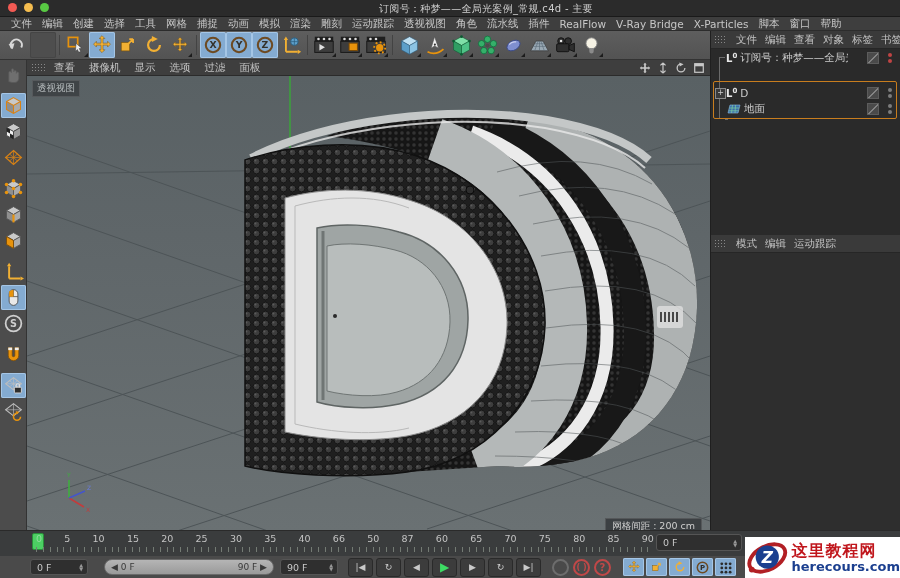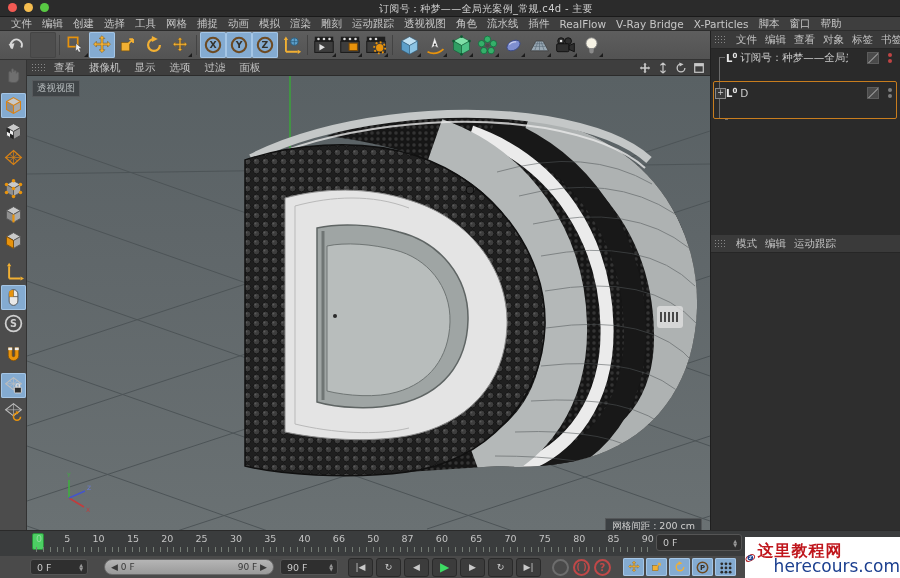--- a/index.html
+++ b/index.html
@@ -74,21 +74,21 @@
   #rangeslider{width:170px;height:16px;background:linear-gradient(#b5b5b5,#9a9a9a);border-radius:8px;border:1px solid #6a6a6a;display:flex;align-items:center;justify-content:space-between;padding:0 6px;box-sizing:border-box;font-size:9px;color:#3a3a3a;}
   .pbtn{min-width:23px;height:17px;background:#3c3c3c;border:1px solid #2a2a2a;border-radius:3px;color:#c9c9c9;font-size:9px;display:flex;align-items:center;justify-content:center;margin-right:3px;flex:none;}
   .pbtn.play{color:#3ddc64;font-size:12px;}
   .rec{width:17px;height:17px;border-radius:50%;border:2px solid #c04848;color:#c04848;font-size:10px;font-weight:bold;display:flex;align-items:center;justify-content:center;margin-right:4px;box-sizing:border-box;flex:none;}
   .rec.disabled{border-color:#8a8a8a;color:#8a8a8a;opacity:.55;}
   .bluebtn{width:21px;height:18px;background:#84abd1;border-radius:2px;box-shadow:inset 0 0 0 1px #a5c6e6;display:flex;align-items:center;justify-content:center;margin-right:2px;flex:none;position:relative;}
   
   #watermark{left:745px;top:537px;width:155px;height:41px;background:#ffffff;display:flex;align-items:center;}
   #wm-text{display:flex;flex-direction:column;margin-left:2px;}
   #wm-name{font-size:16px;font-weight:bold;color:#c0161c;line-height:18px;letter-spacing:1px;}
-  #wm-url{font-size:17px;font-weight:normal;color:#1b3f8f;line-height:13px;margin-left:16px;}
+  #wm-url{font-size:13px;font-weight:bold;color:#1b3f8f;line-height:13px;}
 </style>
 </head>
 <body>
 
 <svg width="0" height="0" style="position:absolute">
   <defs>
     <symbol id="i-undo" viewBox="0 0 26 26">
         <path d="M18 16 A6.5 6.5 0 1 0 7 17" stroke="#d8d8d8" stroke-width="2.2" fill="none"></path>
         <path d="M3 12 l7 -1 -2 7 z" fill="#d8d8d8"></path>
       </symbol>
@@ -685,20 +685,31 @@
     <div class="orow" style="top:36px;">
       <span class="nullicon" style="margin-left:15px;"><span>L</span><sup>0</sup></span>
       <span class="lbl">D</span>
       <span class="togglesq"></span>
       <span class="dots gray">
           <i></i>
           <i></i>
         </span>
     </div>
 
+    <div class="orow" style="top:52px;">
+      <svg width="14" height="10" viewBox="0 0 14 10" style="margin-left:16px;flex:none;">
+          <use href="#om-floor"></use>
+        </svg>
+      <span class="lbl">地面</span>
+      <span class="togglesq"></span>
+      <span class="dots gray">
+          <i></i>
+          <i></i>
+        </span>
+    </div>
 
     <div id="sel-outline"></div>
   </div>
 
   <div class="pmenu">
     <div class="grip"></div>
     <span style="display:flex">
         <span class="">模式</span>
         <span class="">编辑</span>
         <span class="">运动跟踪</span>

